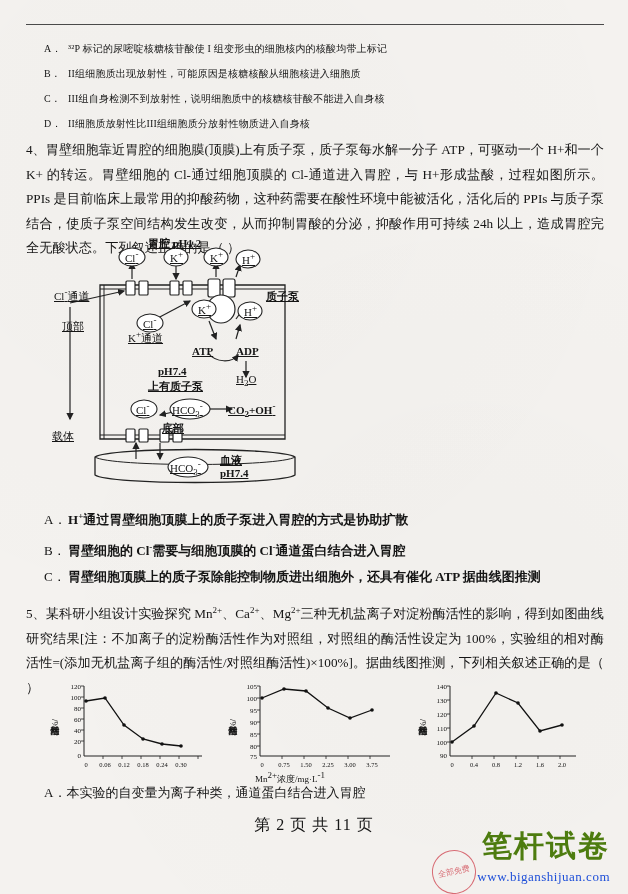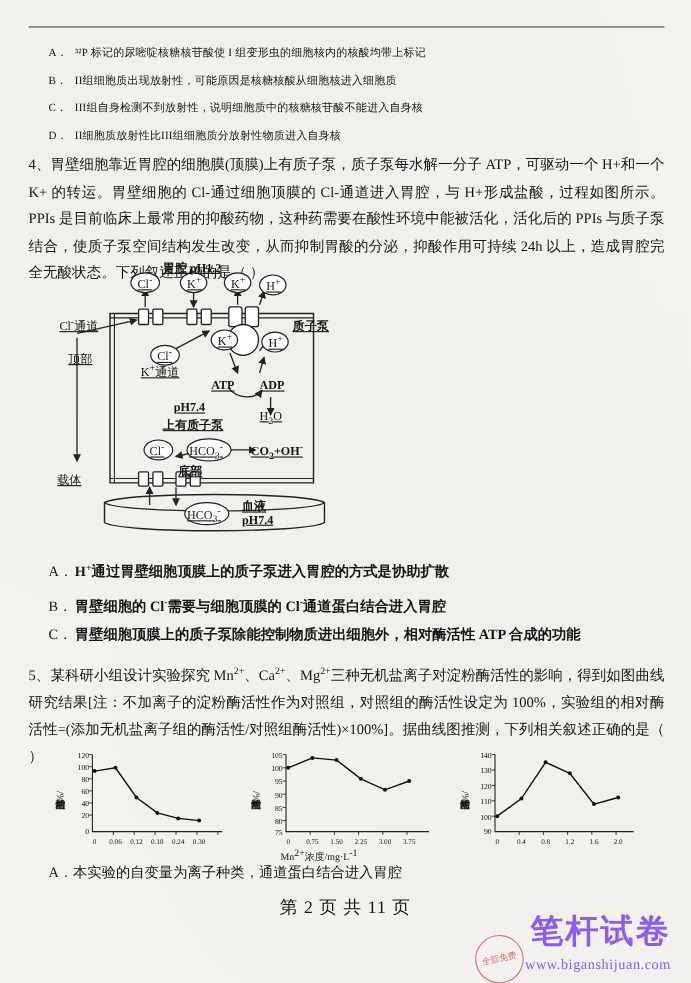--- a/index.html
+++ b/index.html
@@ -79,26 +79,26 @@
     position:absolute;left:44px;top:784px;font-size:13px;
   }
   .footer{
     position:absolute;left:0;right:0;top:815px;text-align:center;font-size:16px;letter-spacing:1px;
   }
   .wm{
     position:absolute;right:18px;top:826px;
     text-align:right;
   }
   .wm .big{
-    font-size:30px;font-weight:bold;color:#8b5cf6;letter-spacing:2px;
+    font-size:30px;font-weight:bold;color:#4d7c0f;letter-spacing:2px;
     font-family:"Liberation Serif",serif;
     margin-left:48px;
   }
   .wm .url{
-    font-size:13px;color:#8b5cf6;letter-spacing:.5px;margin-top:2px;text-align:right;
+    font-size:13px;color:#1d4ed8;letter-spacing:.5px;margin-top:2px;text-align:right;
   }
   .wm .stamp{
     position:absolute;left:-2px;top:24px;
     width:42px;height:42px;border:1.5px solid #d3545f;border-radius:50%;
     color:#d3545f;font-size:8px;line-height:10px;text-align:center;
     display:flex;align-items:center;justify-content:center;
     transform:rotate(-12deg);opacity:.85;
   }
   .noise{position:absolute;inset:0;pointer-events:none;
     background:radial-gradient(circle at 30% 20%, rgba(0,0,0,0.012), transparent 60%),
@@ -235,21 +235,21 @@
   </div>
 
   <div class="opts2">
     <div class="opt2">
       <span class="lab">A．</span><span class="bd">H<sup>+</sup>通过胃壁细胞顶膜上的质子泵进入胃腔的方式是协助扩散</span>
     </div>
     <div class="opt2">
       <span class="lab">B．</span><span class="bd">胃壁细胞的 Cl<sup>-</sup>需要与细胞顶膜的 Cl<sup>-</sup>通道蛋白结合进入胃腔</span>
     </div>
     <div class="opt2">
-      <span class="lab">C．</span><span class="bd">胃壁细胞顶膜上的质子泵除能控制物质进出细胞外，相对酶活性 ATP 合成的功能</span>
+      <span class="lab">C．</span><span class="bd">胃壁细胞顶膜上的质子泵除能控制物质进出细胞外，还具有催化 ATP 据曲线图推测</span>
     </div>
   </div>
 
   <div class="q5">
     <p><span>5、</span><span>某科研小组设计实验探究 Mn<sup>2+</sup>、Ca<sup>2+</sup>、Mg<sup>2+</sup>三种无机盐离子对淀粉酶活性的影响，得到如图曲线研究结果[注：不加离子的淀粉酶活性作为对照组，对照组的酶活性设定为 100%，实验组的相对酶活性=(添加无机盐离子组的酶活性/对照组酶活性)×100%]。据曲线图推测，下列相关叙述正确的是（    ）</span></p>
   </div>
 
   <div class="charts">
     <div class="chartbox" style="left:0px;width:160px;height:92px;">
       <span class="ylab">相对酶活性/%</span>

